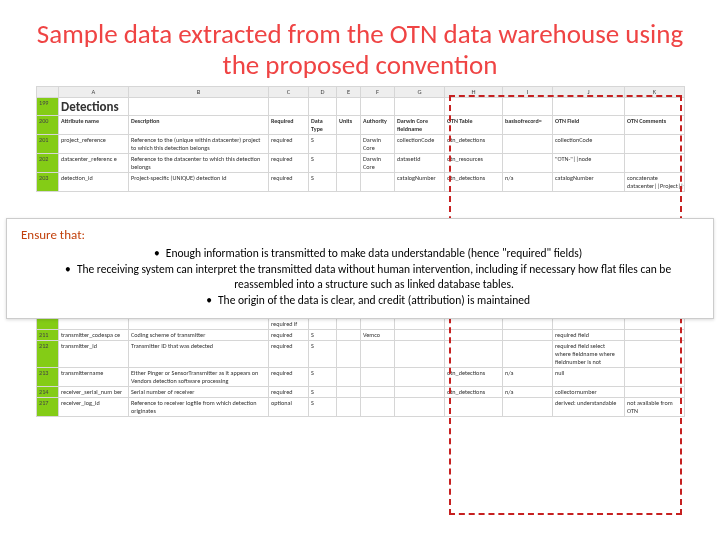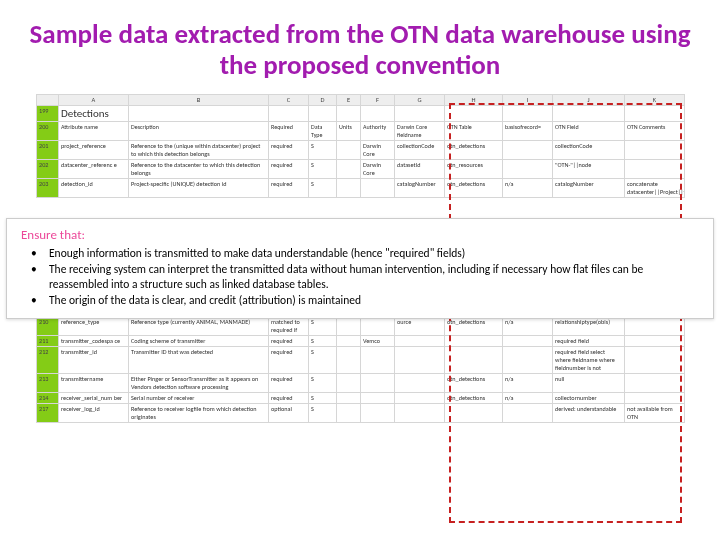--- a/index.html
+++ b/index.html
@@ -9,25 +9,25 @@
     background: #fff;
     font-family: Calibri, Arial, sans-serif;
     overflow: hidden;
     position: relative;
   }
   .slide {
     padding: 18px 28px 10px 28px;
   }
   .title {
     font-size: 27px;
-    color: #a21caf;
+    color: #ef4444;
     text-align: center;
     line-height: 1.15;
-    margin-bottom: 14px;
-    font-weight: 700;
+    margin-bottom: 6px;
+    font-weight: 400;
   }
   .sheet-wrap {
     position: relative;
     margin: 0 8px;
   }
   .dashed-box {
     position: absolute;
     border: 2px dashed #c62020;
     pointer-events: none;
   }
@@ -52,44 +52,45 @@
     font-weight: 400;
     text-align: center;
     font-size: 6.5px;
   }
   .rownum {
     background: #84cc16;
     text-align: center;
     color: #444;
     width: 22px;
   }
-  .hdr-label { font-weight: 400; font-size: 6px; }
-  .section-hdr { font-weight: 400; font-size: 11px; }
+  .hdr-label { font-weight: 700; font-size: 6px; }
+  .section-hdr { font-weight: 700; font-size: 13px; }
   .k-sel { background: #c9d7e8; }
   .overlay {
     position: absolute;
     left: 6px;
     right: 6px;
     top: 218px;
     background: #fff;
     border: 1px solid #ccc;
     padding: 8px 14px 10px 14px;
     box-shadow: 0 1px 3px rgba(0,0,0,0.15);
   }
   .overlay-hdr {
     font-size: 13px;
-    color: #ec4899;
+    color: #c2410c;
     margin-bottom: 4px;
   }
   .overlay ul {
     list-style: none;
     padding-left: 28px;
     font-size: 11.5px;
     color: #000;
     line-height: 1.35;
+    text-align: center;
   }
   .overlay li::before {
     content: "•";
     display: inline-block;
     width: 18px;
     margin-left: -18px;
   }
 </style>
 </head>
 <body>

